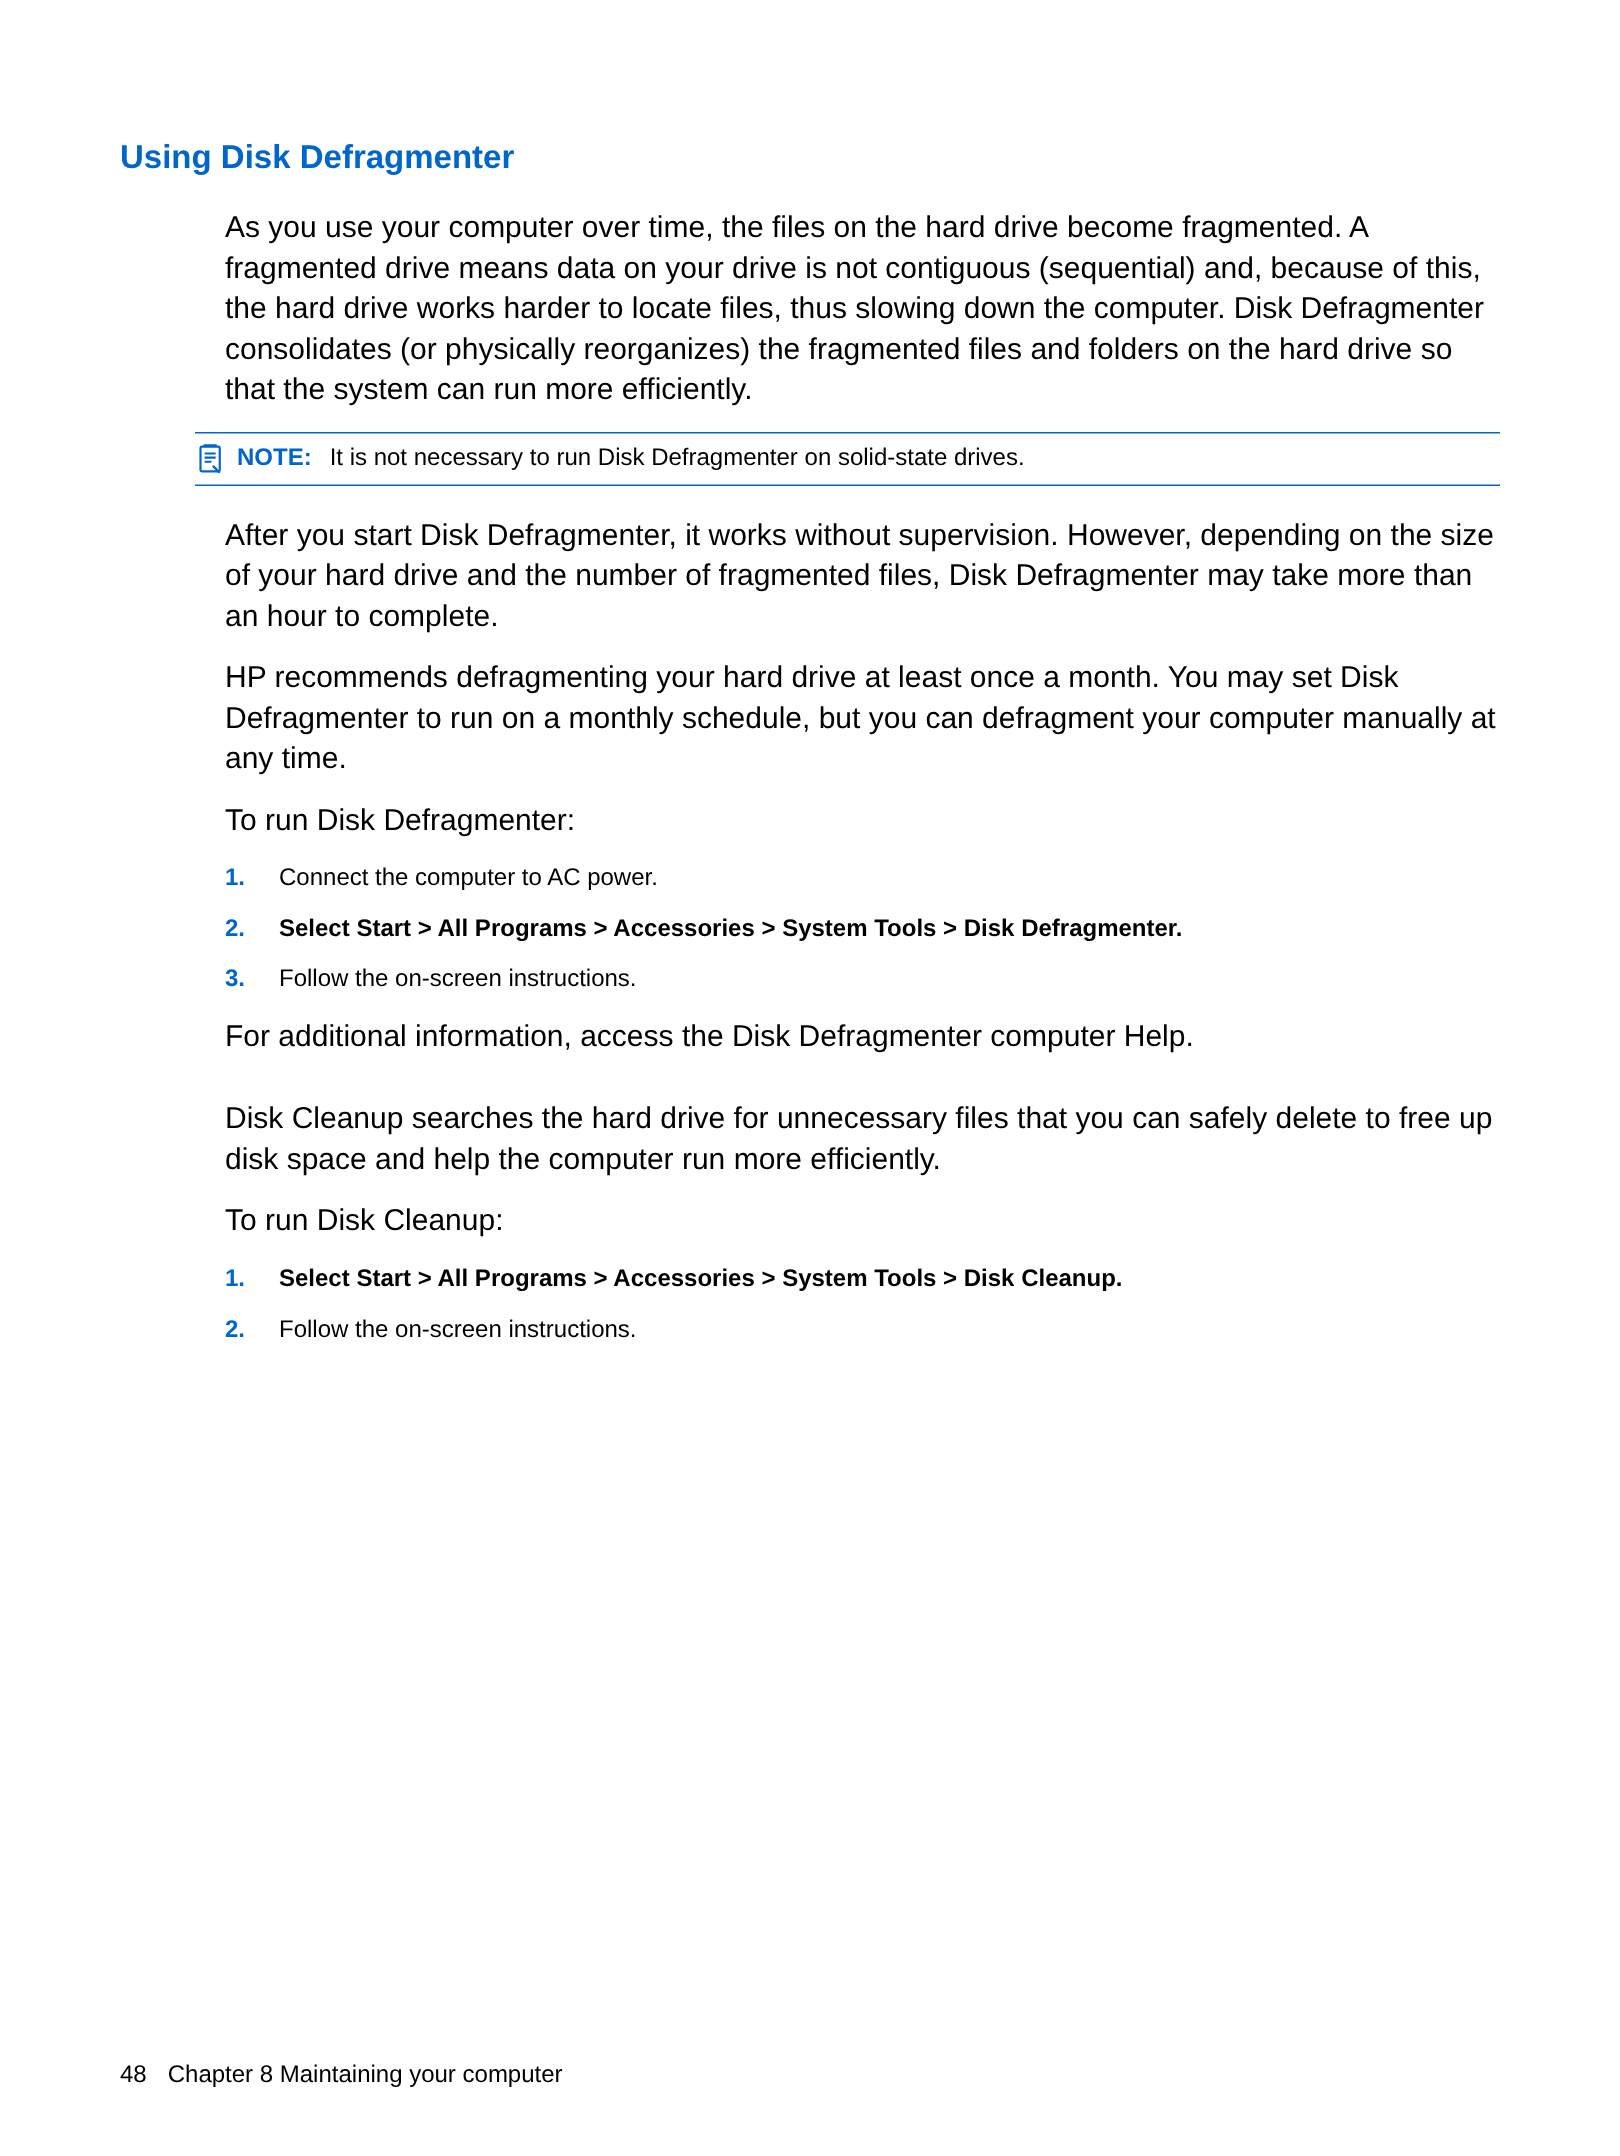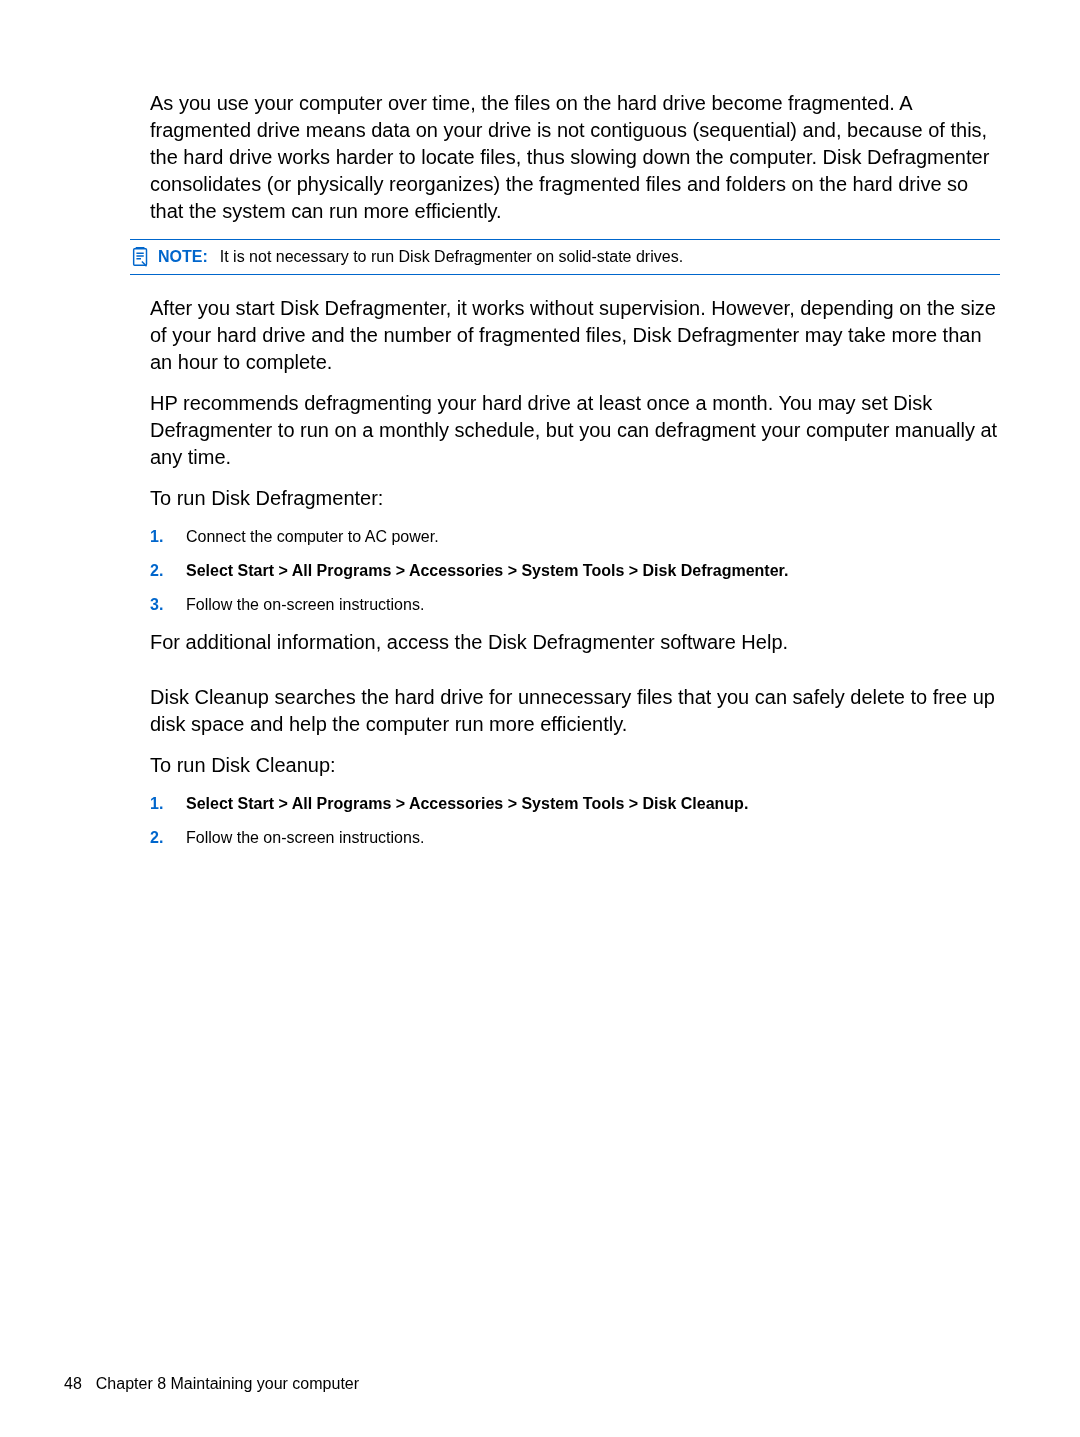--- a/index.html
+++ b/index.html
@@ -80,32 +80,33 @@
     .bold {
       font-weight: bold;
       margin-top: 40px;
     }
     .section {
       margin-bottom: 28px;
     }
     .footer {
       position: absolute;
       bottom: 42px;
-      left: 64px;
+      left: 80px;
       font-size: 16px;
       color: #000;
     }
     .footer .pagenum {
       margin-right: 14px;
     }
   </style>
 </head>
 <body>
 
 <div class="section">
+  <h2 class="heading">Using Disk Defragmenter</h2>
   <p class="para body-indent">As you use your computer over time, the files on the hard drive become fragmented. A fragmented drive means data on your drive is not contiguous (sequential) and, because of this, the hard drive works harder to locate files, thus slowing down the computer. Disk Defragmenter consolidates (or physically reorganizes) the fragmented files and folders on the hard drive so that the system can run more efficiently.</p>
 
   <div class="note-box">
     <span class="note-icon">
       <svg viewBox="0 0 24 24" fill="none" stroke="currentColor" stroke-width="1.6">
         <rect x="4" y="3" width="14" height="18" rx="1"></rect>
         <path d="M7 3v-1h8v1"></path>
         <path d="M13 17l5 5"></path>
         <path d="M7 8h8M7 11h8M7 14h5"></path>
       </svg>
@@ -127,21 +128,21 @@
     <li>
       <span class="num">2.</span>
       <span class="bold"><span>Select </span><span>Start &gt; All Programs &gt; Accessories &gt; System Tools &gt; Disk Defragmenter</span><span>.</span></span>
     </li>
     <li>
       <span class="num">3.</span>
       <span>Follow the on-screen instructions.</span>
     </li>
   </ol>
 
-  <p class="para body-indent">For additional information, access the Disk Defragmenter software Help.</p>
+  <p class="para body-indent">For additional information, access the Disk Defragmenter computer Help.</p>
 </div>
 
 <div class="section">
   <p class="para body-indent">Disk Cleanup searches the hard drive for unnecessary files that you can safely delete to free up disk space and help the computer run more efficiently.</p>
   <p class="para body-indent">To run Disk Cleanup:</p>
 
   <ol class="steps">
     <li>
       <span class="num">1.</span>
       <span class="bold"><span>Select </span><span>Start &gt; All Programs &gt; Accessories &gt; System Tools &gt; Disk Cleanup</span><span>.</span></span>

